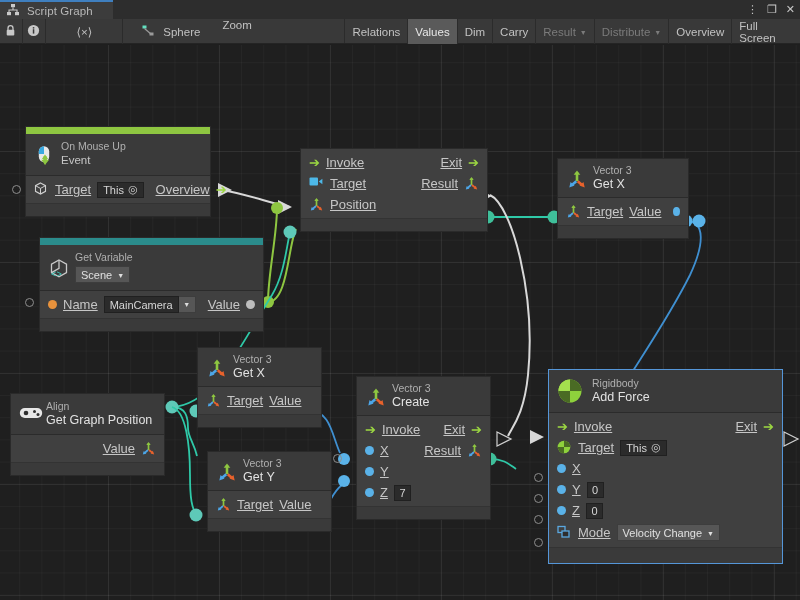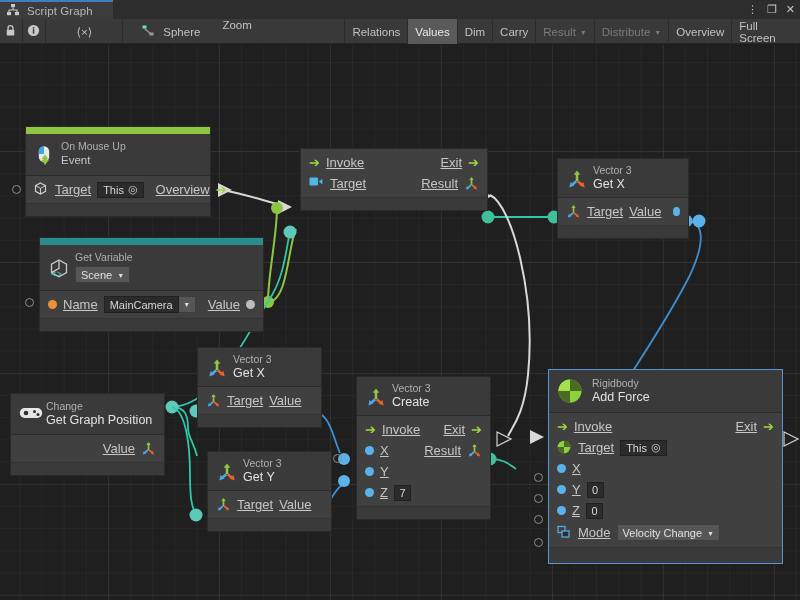--- a/index.html
+++ b/index.html
@@ -342,20 +342,33 @@
             <svg width="15" height="15" viewBox="0 0 15 15">
               <path d="M7.5 2 V9" stroke="#8ec641" stroke-width="1.7"></path>
               <path d="M7.5 1 l2.2 3 h-4.4z" fill="#8ec641"></path>
               <path d="M7 9 L3 12.5" stroke="#4da6e8" stroke-width="1.7"></path>
               <path d="M1.8 13.6 l1 -3.6 2.6 2.4z" fill="#4da6e8"></path>
               <path d="M8 9 L11.8 12.2" stroke="#e8622c" stroke-width="1.7"></path>
               <path d="M13.2 13.4 l-3.6 -1 2.2 -2.6z" fill="#e8622c"></path>
             </svg>
           </span>
         </div>
+        <div class="row">
+          <span class="ico sm">
+            <svg width="15" height="15" viewBox="0 0 15 15">
+              <path d="M7.5 2 V9" stroke="#8ec641" stroke-width="1.7"></path>
+              <path d="M7.5 1 l2.2 3 h-4.4z" fill="#8ec641"></path>
+              <path d="M7 9 L3 12.5" stroke="#4da6e8" stroke-width="1.7"></path>
+              <path d="M1.8 13.6 l1 -3.6 2.6 2.4z" fill="#4da6e8"></path>
+              <path d="M8 9 L11.8 12.2" stroke="#e8622c" stroke-width="1.7"></path>
+              <path d="M13.2 13.4 l-3.6 -1 2.2 -2.6z" fill="#e8622c"></path>
+            </svg>
+          </span>
+          <span class="lbl">Position</span>
+        </div>
       </div>
       <div class="foot"></div>
     </div>
 
     <div class="node" style="left:557px; top:113px; width:132px;">
       <div class="head" style="padding:5px 8px">
         <span class="ico">
           <svg width="22" height="22" viewBox="0 0 22 22">
             <path d="M11 3.5 V12" stroke="#8ec641" stroke-width="2.6"></path>
             <path d="M11 1.4 l3.3 4.4 h-6.6z" fill="#8ec641"></path>
@@ -471,21 +484,21 @@
       <div class="head" style="padding:6px 8px">
         <span class="ico">
           <svg width="24" height="16" viewBox="0 0 24 16">
             <rect x="0.8" y="3" width="22.4" height="10" rx="5" fill="#e6e6e6"></rect>
             <circle cx="7" cy="8" r="2.3" fill="#2e2e2e"></circle>
             <circle cx="15.5" cy="6.6" r="1.5" fill="#2e2e2e"></circle>
             <circle cx="19" cy="9.4" r="1.5" fill="#2e2e2e"></circle>
           </svg>
         </span>
         <span class="txt">
-          <span class="sub" style="display:block">Change</span>
+          <span class="sub" style="display:block">Align</span>
           <span class="ttl" style="display:block">Get Graph Position</span>
         </span>
       </div>
       <div class="body">
         <div class="row">
           <span class="spring"></span>
           <span class="lbl">Value</span>
           <span class="ico sm">
             <svg width="15" height="15" viewBox="0 0 15 15">
               <path d="M7.5 2 V9" stroke="#8ec641" stroke-width="1.7"></path>

